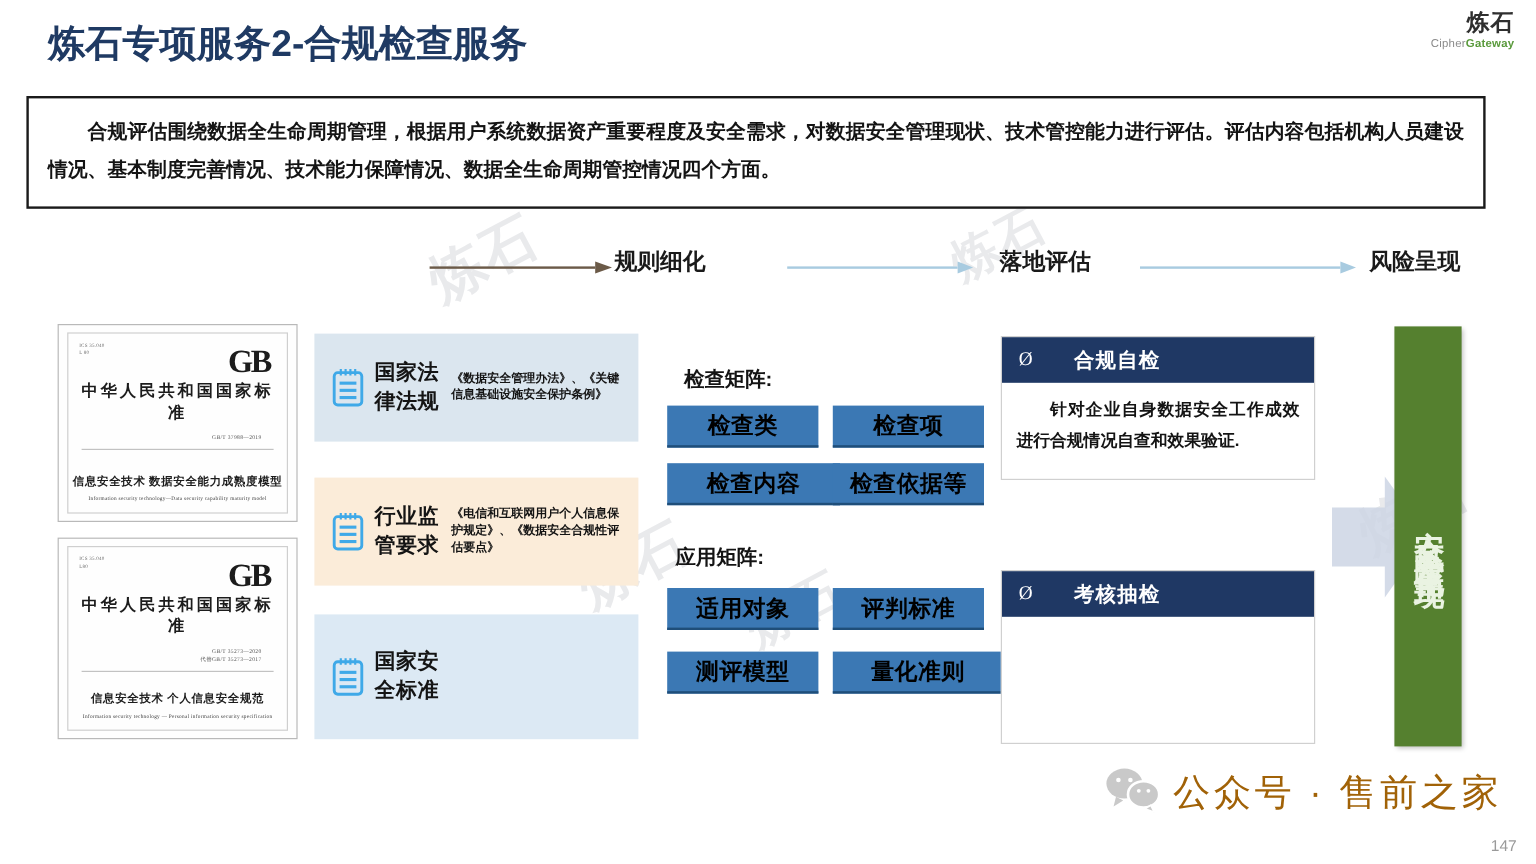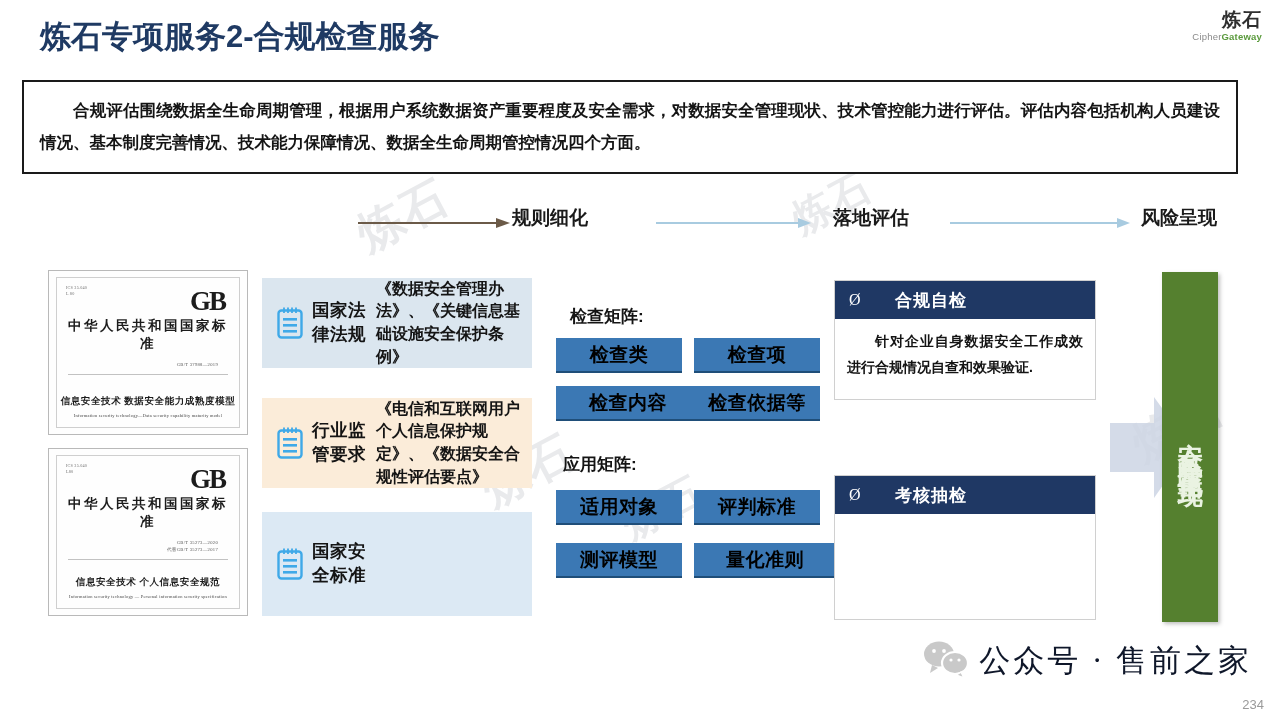--- a/index.html
+++ b/index.html
@@ -224,21 +224,21 @@
     font-weight: 700;
     color: #141414;
     line-height: 1.35;
     width: 58px;
     flex: 0 0 58px;
     text-align: center;
     letter-spacing: 0.5px;
   }
   .reg-desc {
     flex: 1;
-    font-size: 16px;
+    font-size: 10px;
     font-weight: 700;
     color: #141414;
     line-height: 1.42;
     padding-left: 8px;
     word-break: break-all;
   }
 
   
   .matrix-title {
     position: absolute;
@@ -332,23 +332,22 @@
     bottom: 38px;
     display: flex;
     align-items: center;
     color: #c9c9c9;
     z-index: 5;
   }
   .wechat-icon { margin-right: 10px; }
   .footer-text {
     font-size: 31px;
     letter-spacing: 3px;
-    color: #0f172a;
+    color: #a16207;
     font-weight: 400;
-    font-family: Liberation Serif, serif;
   }
   .page-num {
     position: absolute;
     right: 16px;
     bottom: 8px;
     font-size: 13px;
     color: #9a9a9a;
     z-index: 5;
   }
 </style>
@@ -513,13 +512,13 @@
       <path d="M38 32 L41 38 L33 35 Z" fill="#c9c9c9" stroke="#ffffff" stroke-width="1.5"></path>
       <circle cx="11" cy="11" r="1.9" fill="#ffffff"></circle>
       <circle cx="21" cy="11" r="1.9" fill="#ffffff"></circle>
       <circle cx="28" cy="20" r="1.6" fill="#ffffff"></circle>
       <circle cx="36" cy="20" r="1.6" fill="#ffffff"></circle>
     </svg>
   </span>
   <span class="footer-text">公众号 · 售前之家</span>
 </div>
 
-<div class="page-num">234</div>
+<div class="page-num">147</div>
 
 </body></html>

